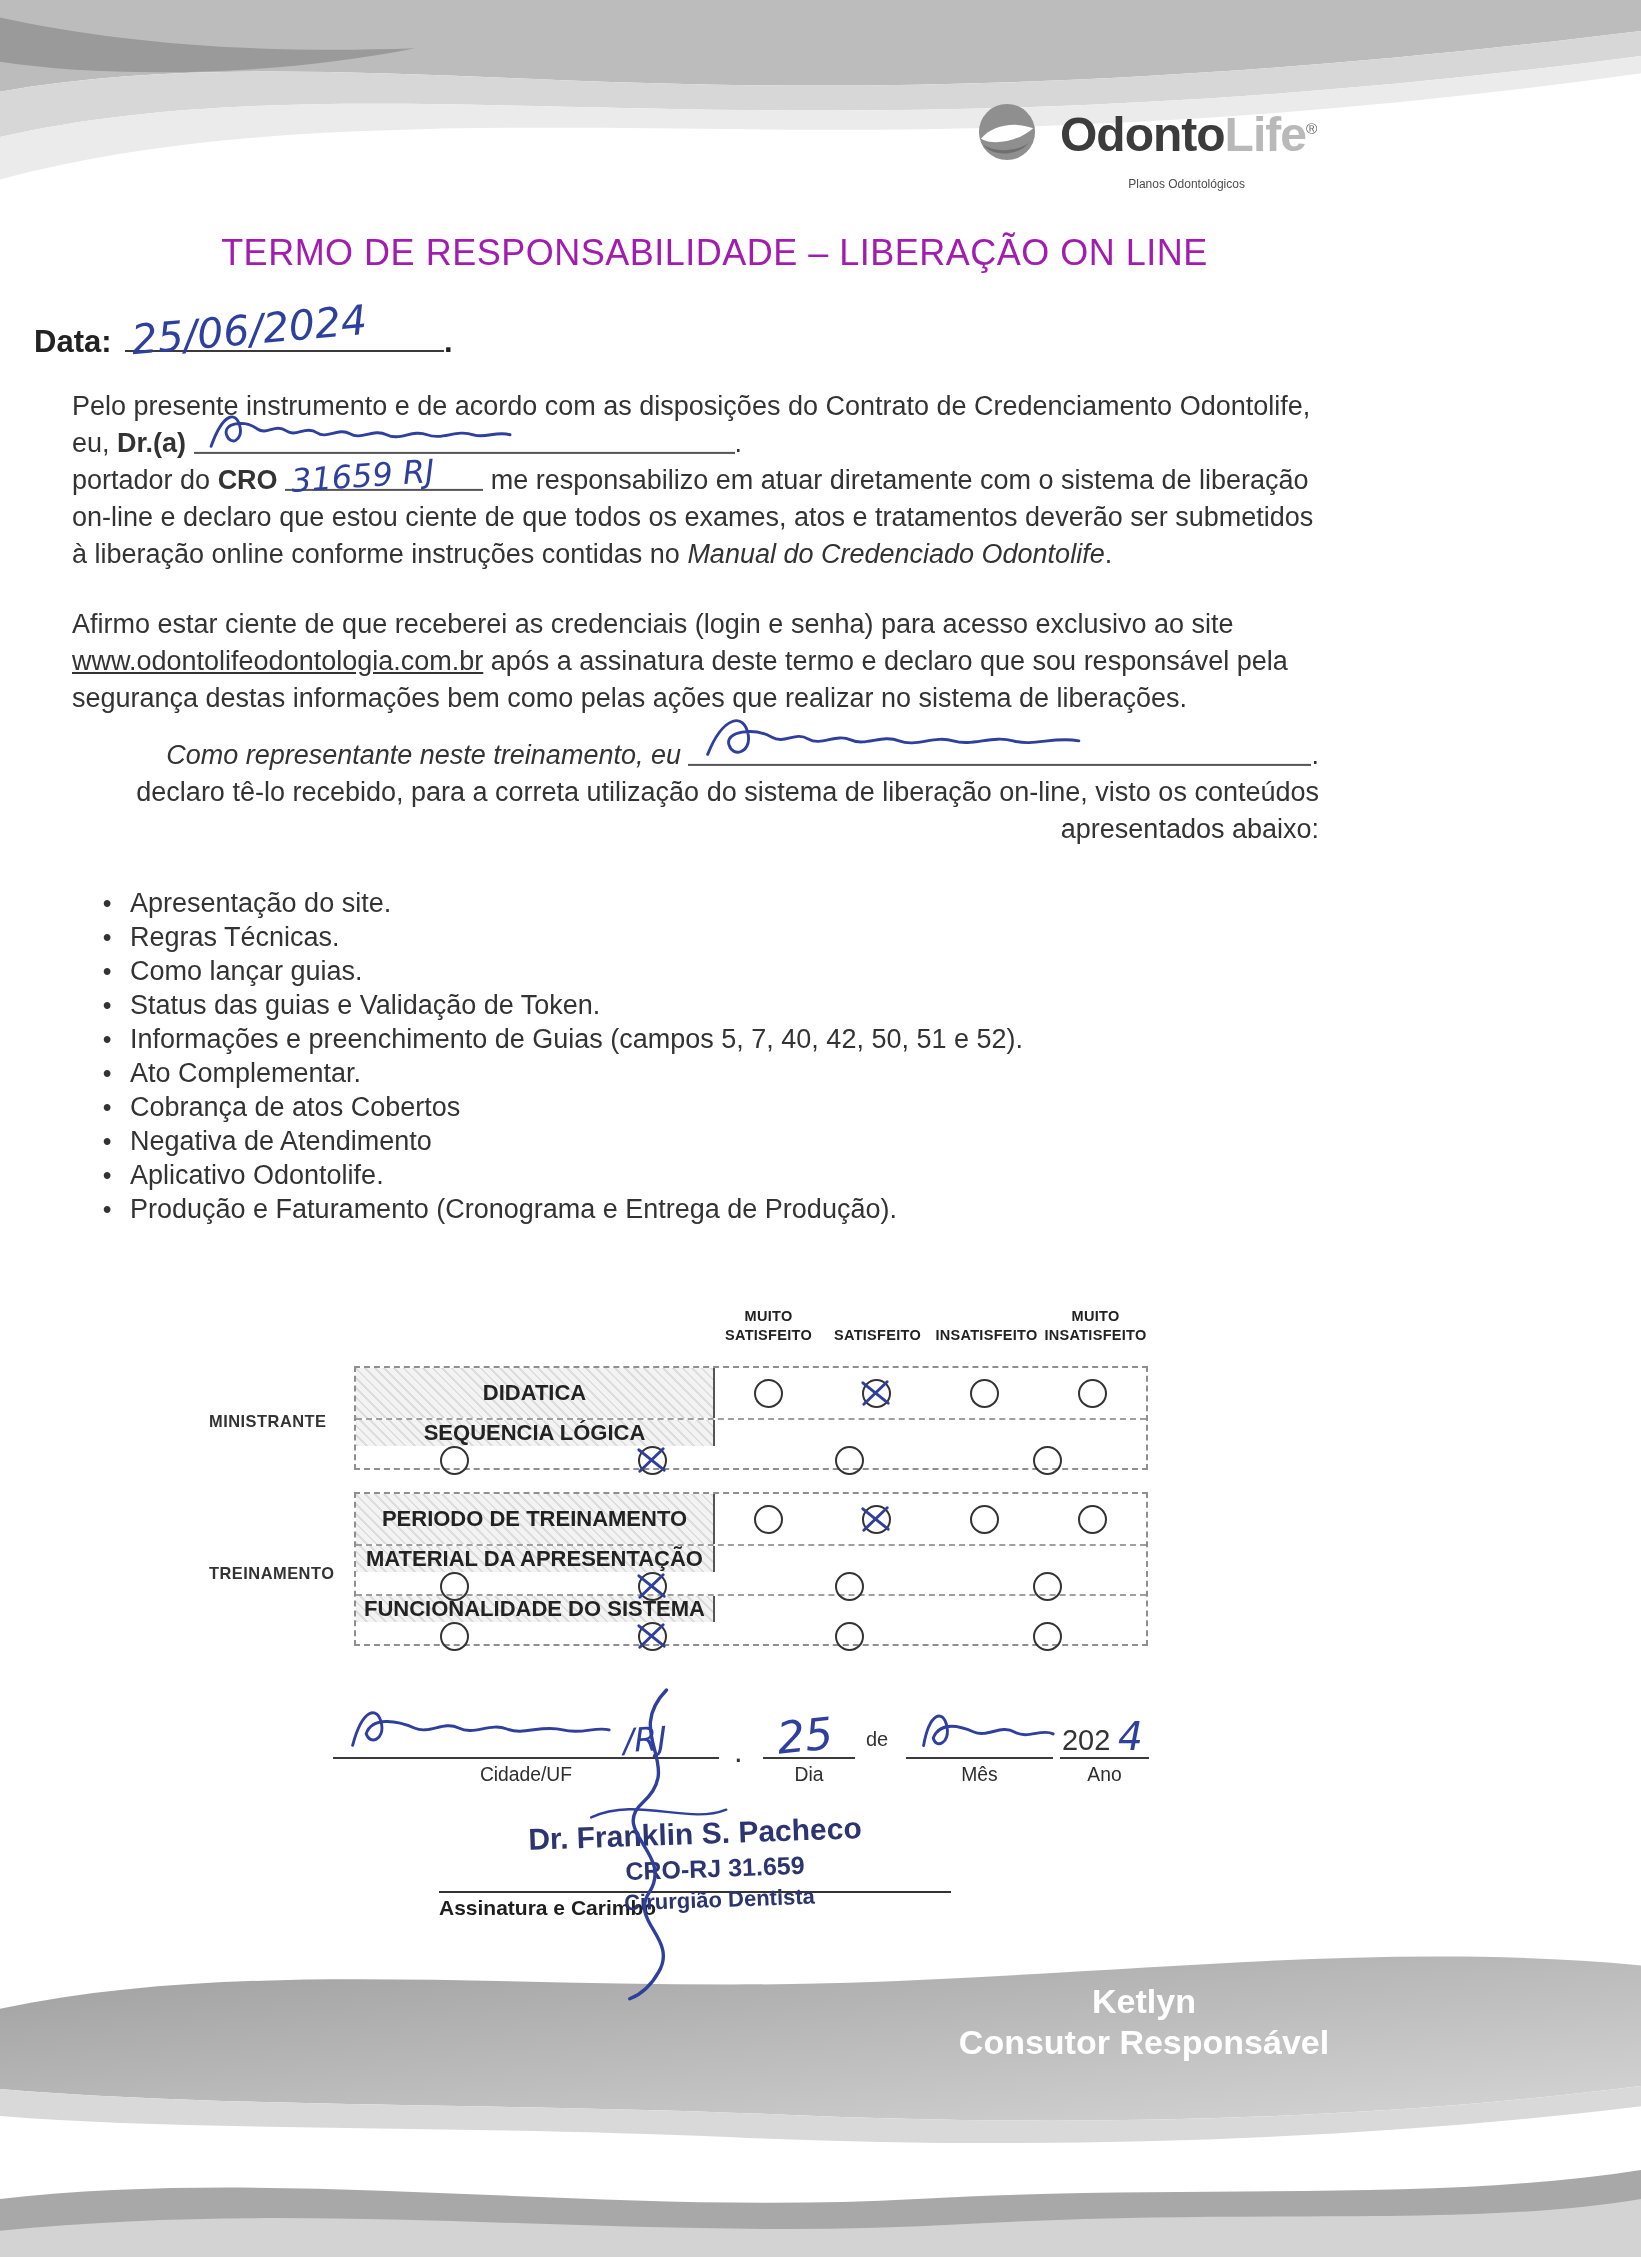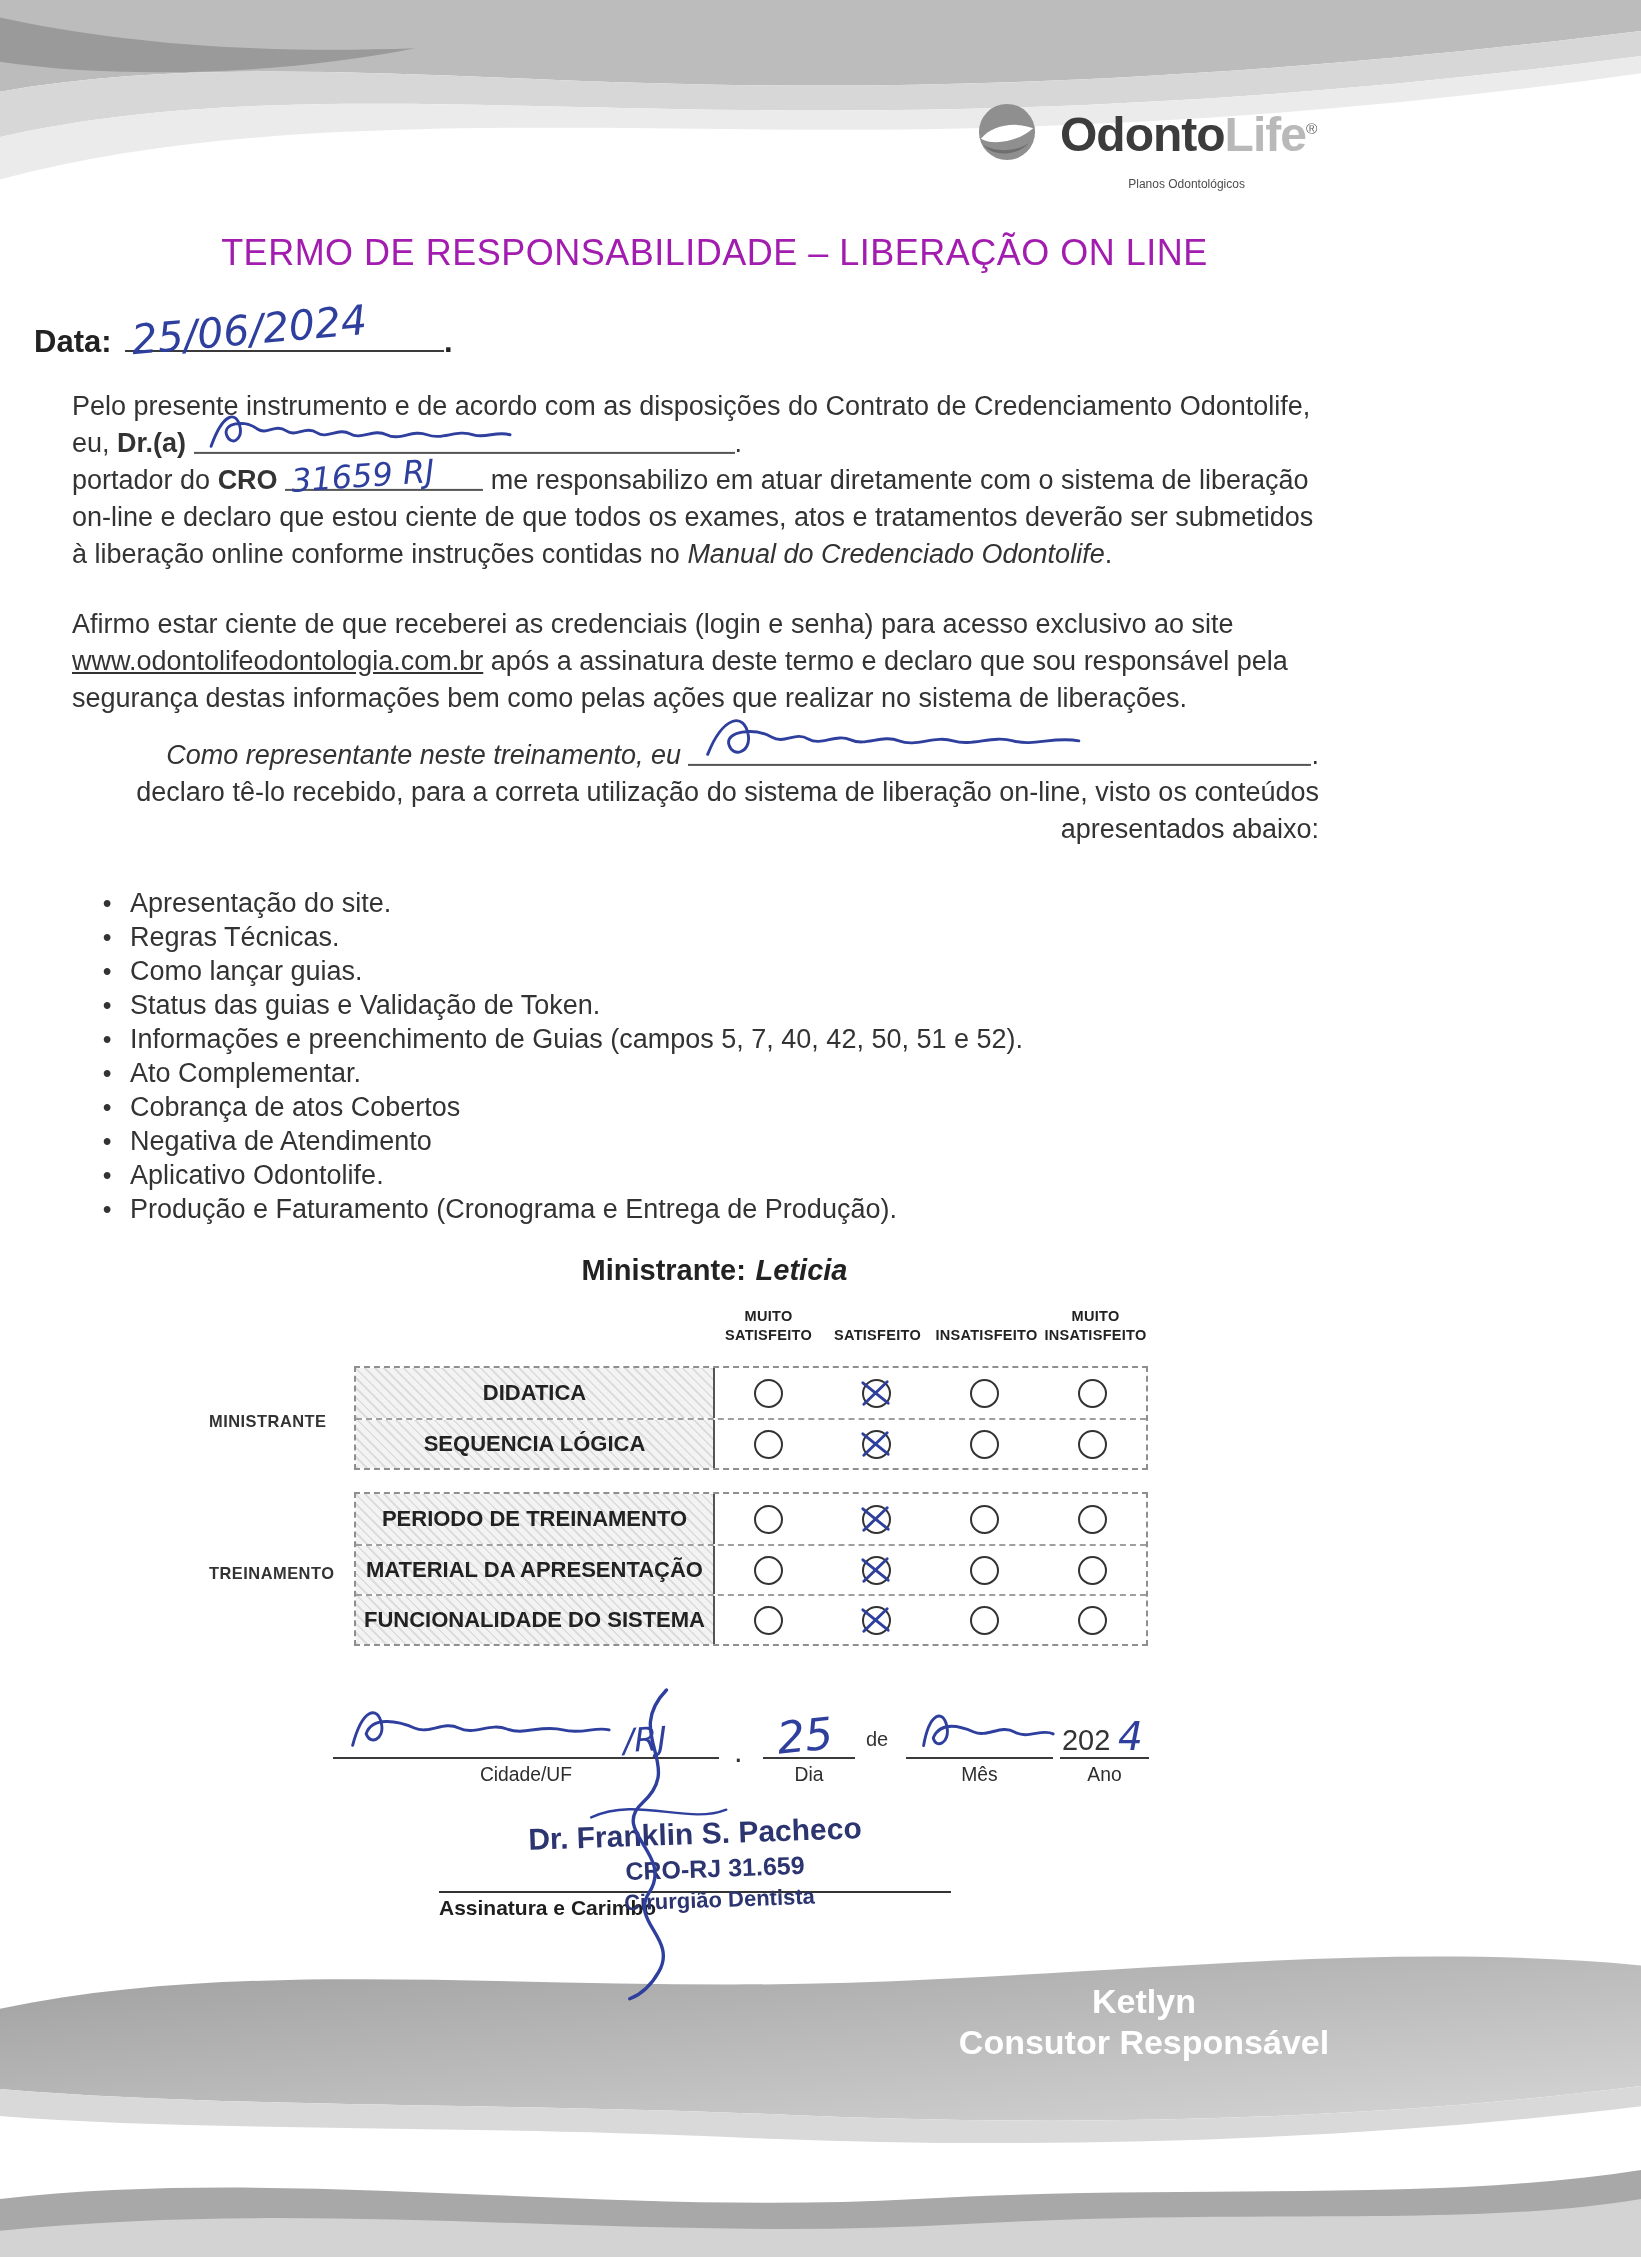--- a/index.html
+++ b/index.html
@@ -44,21 +44,21 @@
   
   .ministrante { position:absolute; left:0; top:1254px; width:1429px; text-align:center; font-size:29px; font-weight:bold; color:#222; z-index:1; }
   .ministrante .mname { font-style:italic; margin-left:9.7px; }
 
   
   .svy-headers { position:absolute; left:714px; top:1302px; width:436px; display:flex; z-index:1; }
   .hcol { flex:1; display:flex; flex-direction:column; justify-content:flex-end; align-items:center; height:42px; font-size:14.5px; font-weight:bold; color:#222; line-height:18.3px; text-align:center; letter-spacing:0.3px; }
   .group { position:absolute; left:354px; width:794px; border:2.9px dashed #8f8f8f; background:#ffffff; z-index:1; }
   #group1 { top:1366px; } #group2 { top:1492px; }
   .srow { display:flex; height:50px; align-items:stretch; }
-  .srow + .srow { border-top:2.9px dashed #9f9f9f; }
+  .srow + .srow { border-top:2.9px dashed #9f9f9f;flex-direction:column; }
   .rlabel { width:359px; display:flex; align-items:center; justify-content:center; font-weight:bold; font-size:22px; color:#222; border-right:2.9px solid #555; text-align:center;
             background-color:#f3f3f3;
             background-image:repeating-linear-gradient(45deg, rgba(120,120,120,0.18) 0 1.9px, transparent 1.9px 6.8px); }
   .rcells { flex:1; display:flex; }
   .rcell { flex:1; display:flex; align-items:center; justify-content:center; position:relative; }
   .radio { width:29px; height:29px; border:2.9px solid #333; border-radius:50%; position:relative; }
   .radio .xmark { display:none; position:absolute; left:-6.8px; top:-6.8px; width:37px; height:37px; overflow:visible; }
   .radio.checked .xmark { display:block; }
   .glabel { position:absolute; font-size:16.4px; font-weight:bold; color:#333; letter-spacing:0.5px; z-index:1; }
   #glabel1 { left:209px; top:1412px; } #glabel2 { left:209px; top:1564px; }
@@ -171,23 +171,20 @@
     <li>Como lançar guias.</li>
     <li>Status das guias e Validação de Token.</li>
     <li>Informações e preenchimento de Guias (campos 5, 7, 40, 42, 50, 51 e 52).</li>
     <li>Ato Complementar.</li>
     <li>Cobrança de atos Cobertos</li>
     <li>Negativa de Atendimento</li>
     <li>Aplicativo Odontolife.</li>
     <li>Produção e Faturamento (Cronograma e Entrega de Produção).</li>
   </ul>
 
-  <div class="ministrante">
-    <span>Ministrante:</span><span class="mname">Leticia</span>
-  </div>
 
   <div class="svy-headers">
     <div class="hcol">
         <span>MUITO</span>
         <span>SATISFEITO</span>
       </div>
     <div class="hcol">
         <span></span>
         <span>SATISFEITO</span>
       </div>

